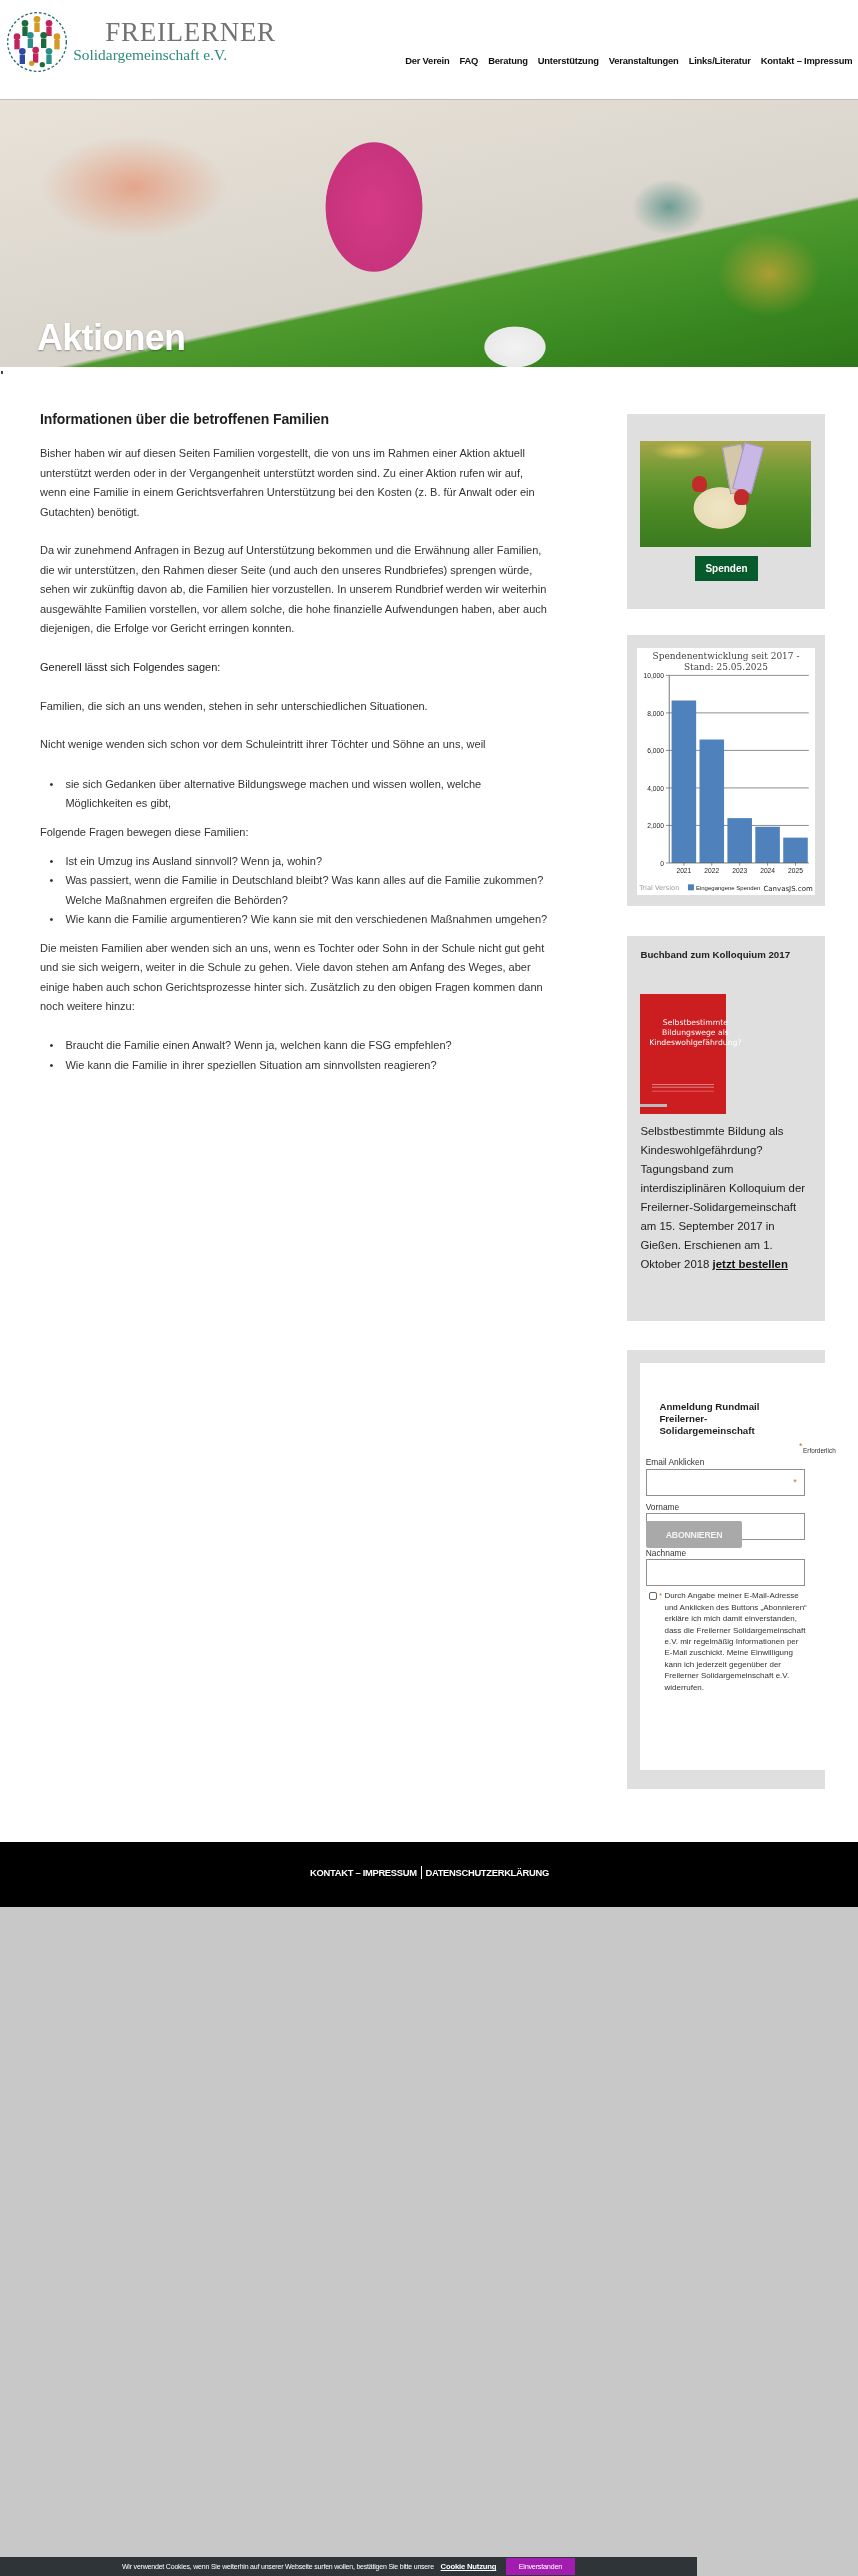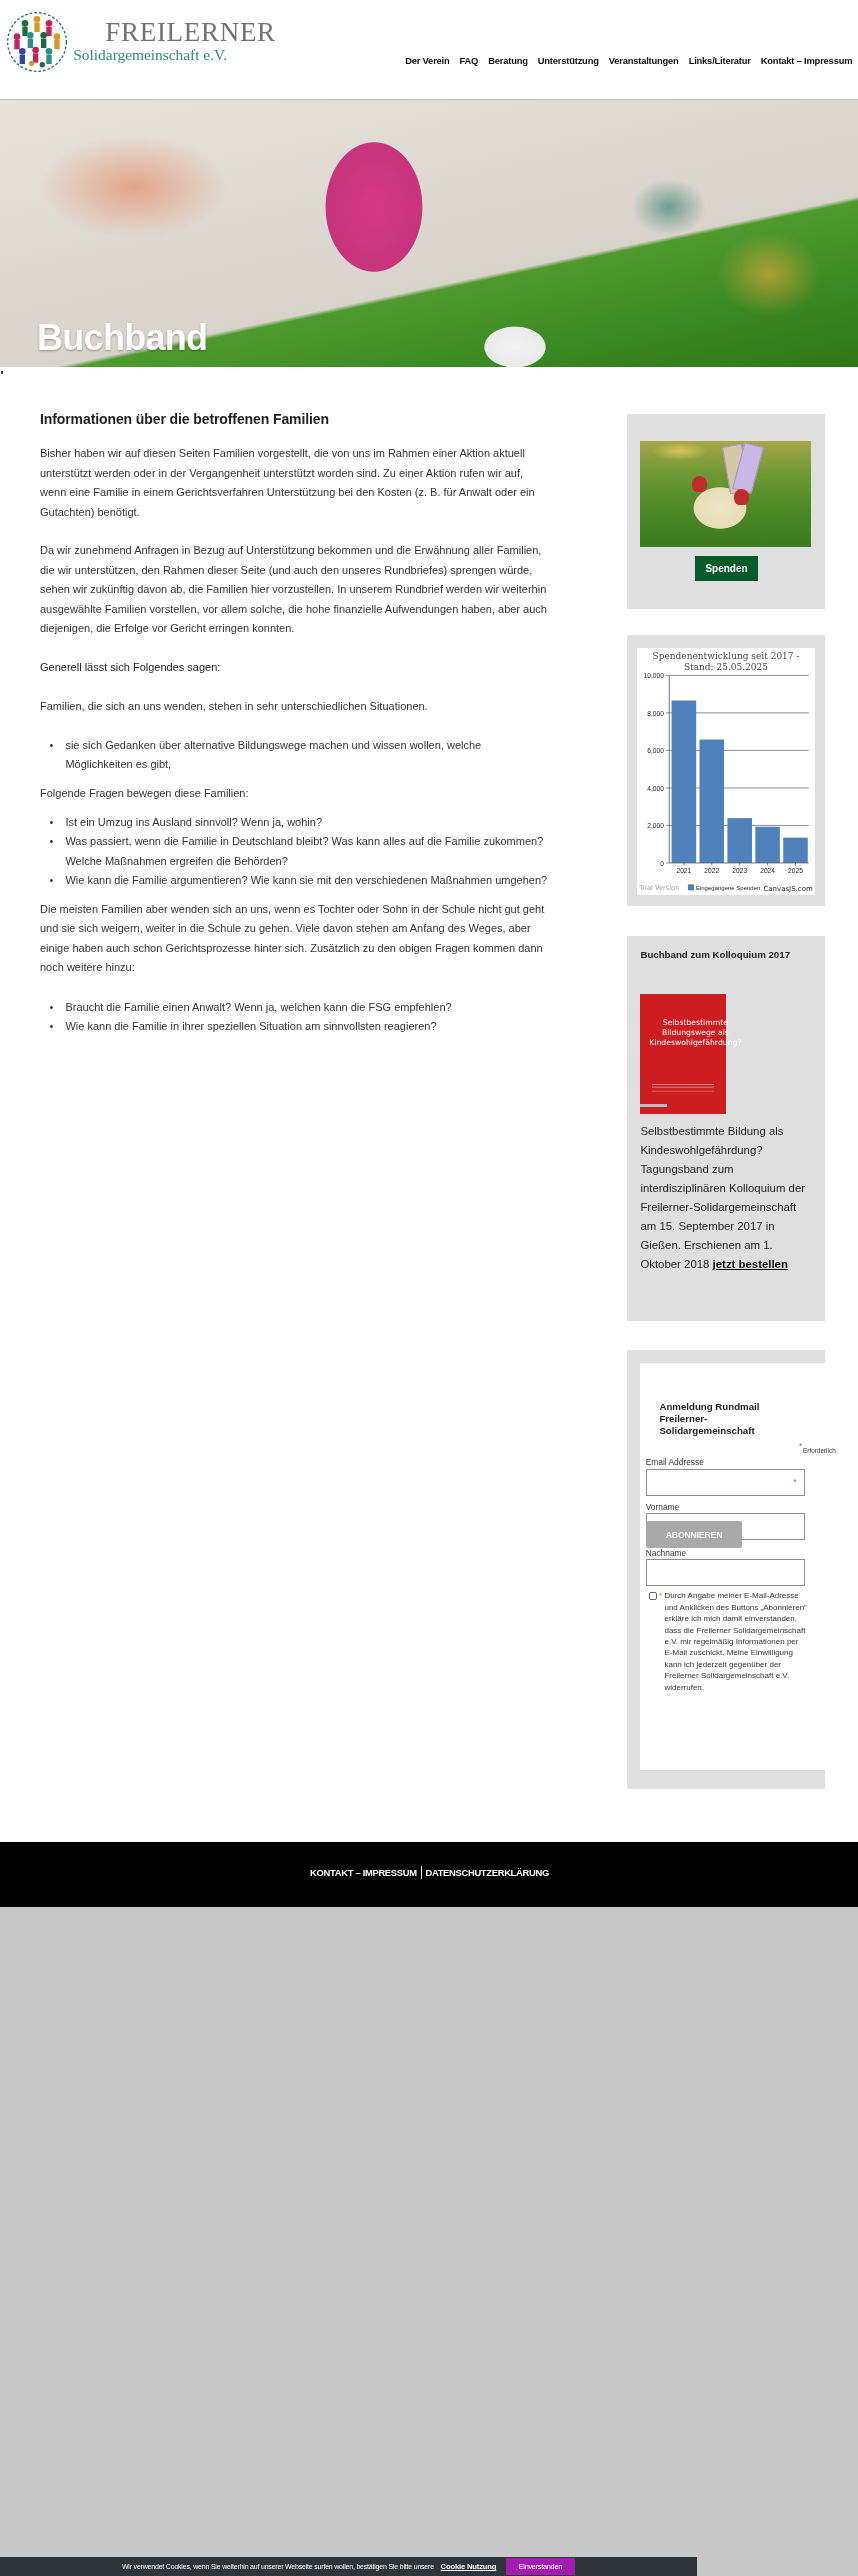--- a/index.html
+++ b/index.html
@@ -134,32 +134,33 @@
     <a>FAQ</a>
     <a>Beratung</a>
     <a>Unterstützung</a>
     <a>Veranstaltungen</a>
     <a>Links/Literatur</a>
     <a>Kontakt – Impressum</a>
   </nav>
 </header>
 
 <section class="hero">
-  <h1 class="hero-title">Buchband</h1>
+  <h1 class="hero-title">Aktionen</h1>
 </section>
 
 <div class="main-bg"></div>
 <div class="hero-mark"></div>
 
 <article class="content">
   <h2>Informationen über die betroffenen Familien</h2>
   <p>Bisher haben wir auf diesen Seiten Familien vorgestellt, die von uns im Rahmen einer Aktion aktuell unterstützt werden oder in der Vergangenheit unterstützt worden sind. Zu einer Aktion rufen wir auf, wenn eine Familie in einem Gerichtsverfahren Unterstützung bei den Kosten (z. B. für Anwalt oder ein Gutachten) benötigt.</p>
   <p>Da wir zunehmend Anfragen in Bezug auf Unterstützung bekommen und die Erwähnung aller Familien, die wir unterstützen, den Rahmen dieser Seite (und auch den unseres Rundbriefes) sprengen würde, sehen wir zukünftig davon ab, die Familien hier vorzustellen. In unserem Rundbrief werden wir weiterhin ausgewählte Familien vorstellen, vor allem solche, die hohe finanzielle Aufwendungen haben, aber auch diejenigen, die Erfolge vor Gericht erringen konnten.</p>
   <p class="bold">Generell lässt sich Folgendes sagen:</p>
   <p>Familien, die sich an uns wenden, stehen in sehr unterschiedlichen Situationen.</p>
+  <p>Nicht wenige wenden sich schon vor dem Schuleintritt ihrer Töchter und Söhne an uns, weil</p>
   <ul class="spaced">
     <li>sie sich Gedanken über alternative Bildungswege machen und wissen wollen, welche Möglichkeiten es gibt,</li>
   </ul>
   <p class="tight">Folgende Fragen bewegen diese Familien:</p>
   <ul style="margin-bottom:9.4px;">
     <li>Ist ein Umzug ins Ausland sinnvoll? Wenn ja, wohin?</li>
     <li>Was passiert, wenn die Familie in Deutschland bleibt? Was kann alles auf die Familie zukommen? Welche Maßnahmen ergreifen die Behörden?</li>
     <li>Wie kann die Familie argumentieren? Wie kann sie mit den verschiedenen Maßnahmen umgehen?</li>
   </ul>
   <p class="tight">Die meisten Familien aber wenden sich an uns, wenn es Tochter oder Sohn in der Schule nicht gut geht und sie sich weigern, weiter in die Schule zu gehen. Viele davon stehen am Anfang des Weges, aber einige haben auch schon Gerichtsprozesse hinter sich. Zusätzlich zu den obigen Fragen kommen dann noch weitere hinzu:</p>
@@ -242,21 +243,21 @@
     <div class="book-cover-bar"></div>
   </div>
   <p class="book-text"><span>Selbstbestimmte Bildung als Kindeswohlgefährdung? Tagungsband zum interdisziplinären Kolloquium der Freilerner-Solidargemeinschaft am 15. September 2017 in Gießen. Erschienen am 1. Oktober 2018</span> <a>jetzt bestellen</a></p>
 </aside>
 
 <aside class="widget w-signup">
   <form class="signup-card">
     <h3 class="signup-title">Anmeldung Rundmail Freilerner-Solidargemeinschaft</h3>
     <div class="required-note"><span class="star">*</span><span>Erforderlich</span></div>
 
-    <label class="field-label" style="top:94px;">Email Addresse</label>
+    <label class="field-label" style="top:94px;">Email Anklicken</label>
     <div class="field-input" style="top:106px;">
         <span class="field-star">*</span>
       </div>
 
     <label class="field-label" style="top:139px;">Vorname</label>
     <div class="field-input" style="top:150px;"></div>
 
     <label class="field-label" style="top:185px;">Nachname</label>
     <div class="field-input" style="top:196px;"></div>
 

